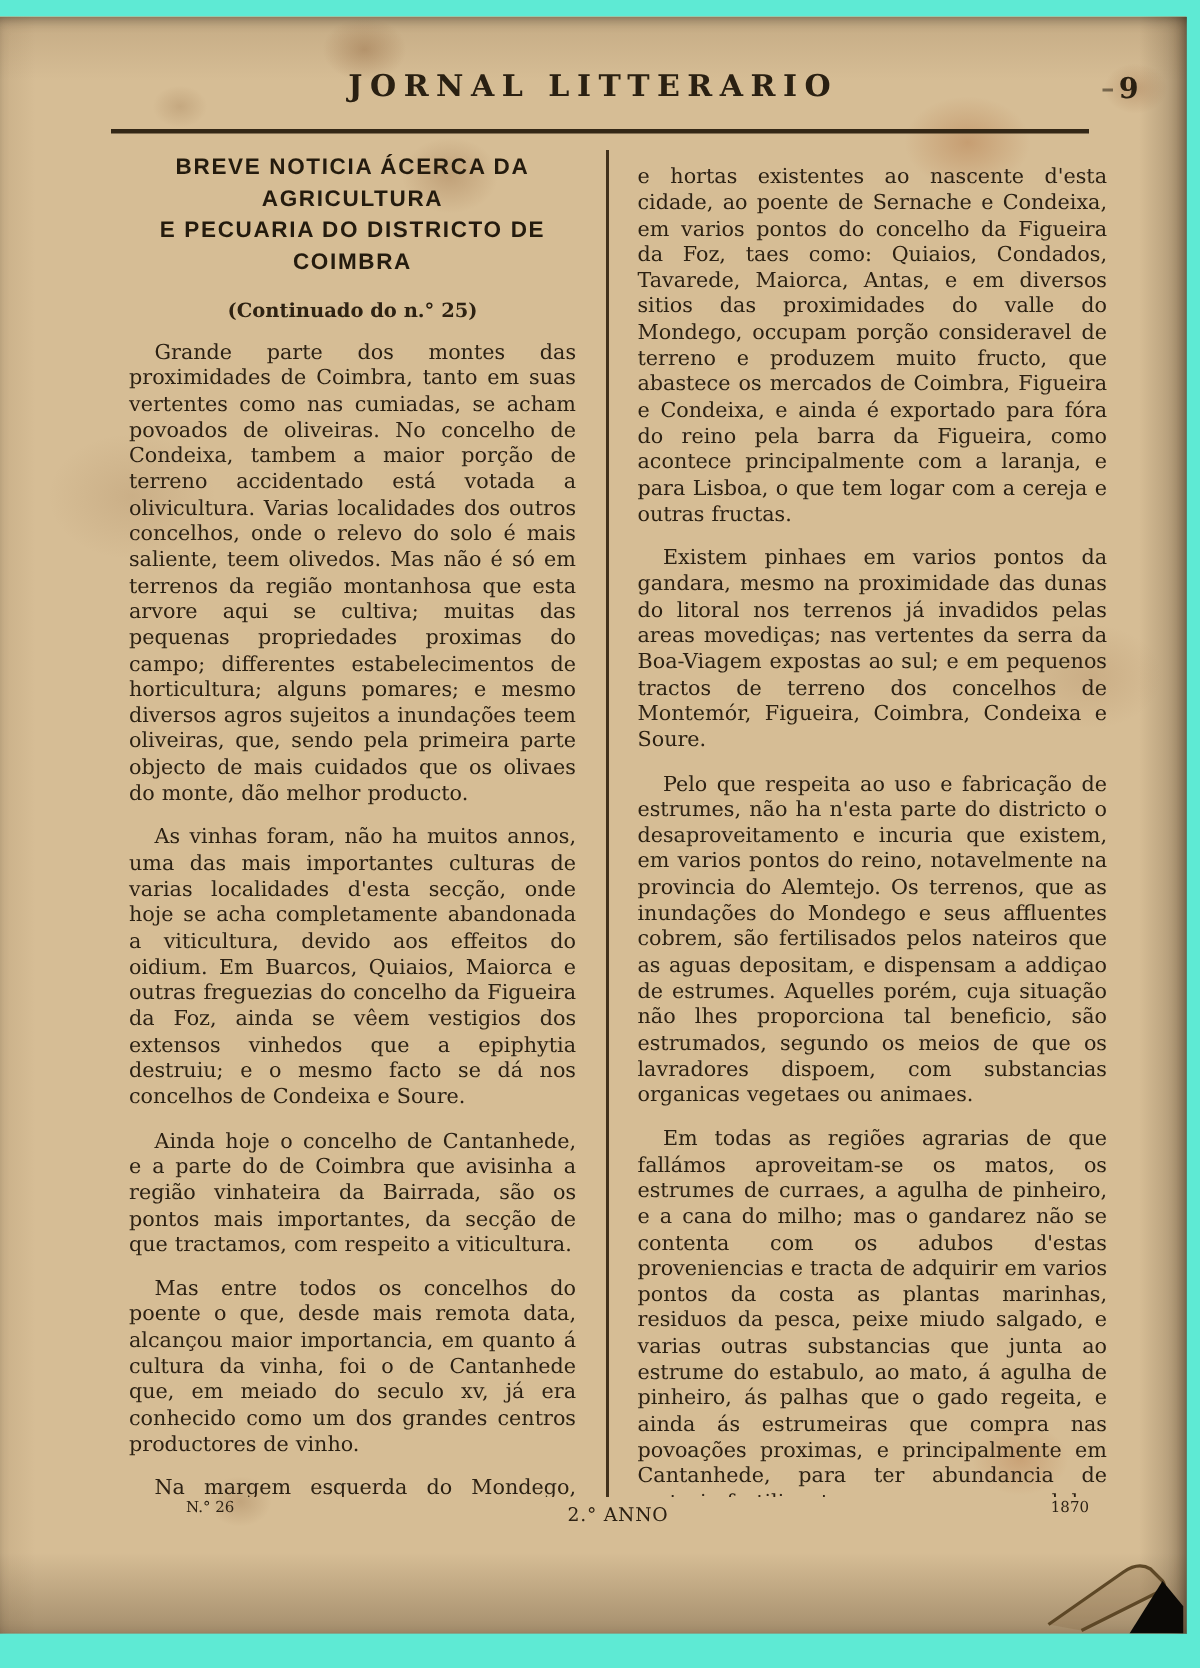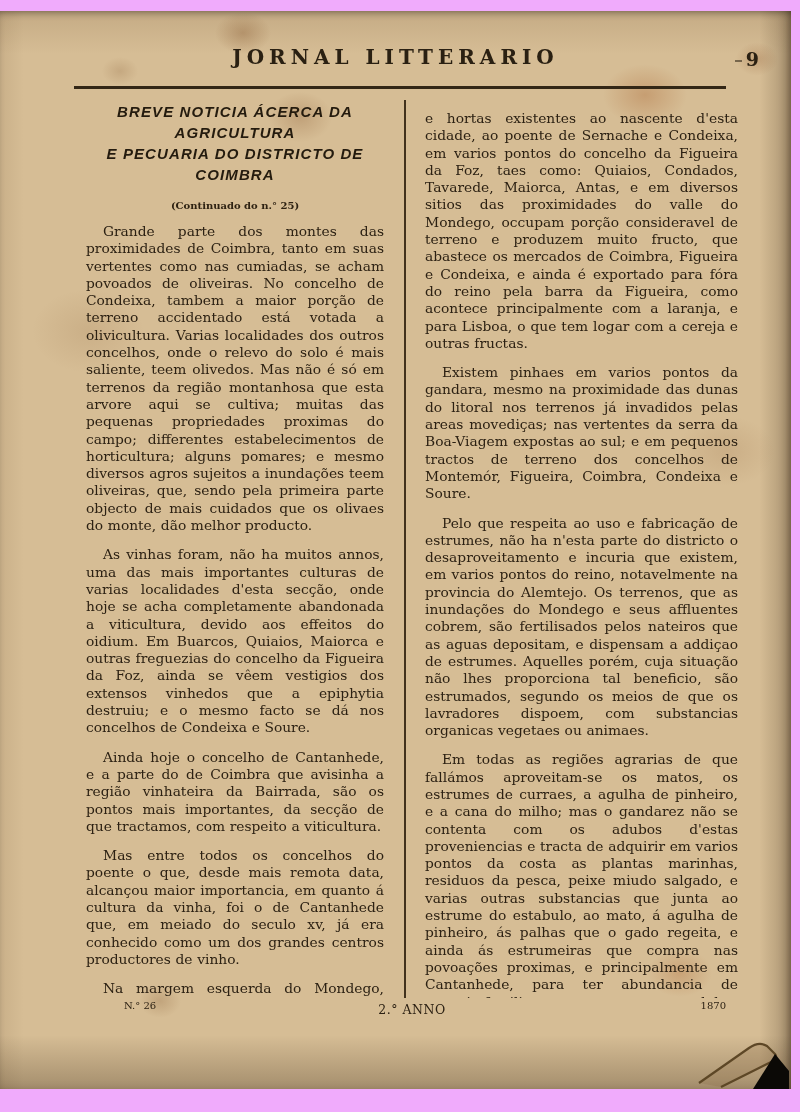--- a/index.html
+++ b/index.html
@@ -2,21 +2,21 @@
 <html lang="pt"><head>
 <meta charset="utf-8">
 <style>
   html,body{margin:0;padding:0;}
   body{
     width:800px;height:1112px;
     background:#070604;
     font-family:"DejaVu Serif",serif;
     overflow:hidden;
   }
-  .scan{position:relative;width:800px;height:1112px;background:#f0abfc;overflow:hidden;}
+  .scan{position:relative;width:800px;height:1112px;background:#5eead4;overflow:hidden;}
 
   
   .paper{
     position:absolute;top:11px;left:0;right:9px;bottom:23px;
     background:
       radial-gradient(ellipse 40px 30px at 243px 22px,  rgba(120,70,30,.30), transparent 70%),
       radial-gradient(ellipse 46px 36px at 300px 106px, rgba(130,80,40,.26), transparent 70%),
       radial-gradient(ellipse 60px 44px at 645px 84px,  rgba(165,92,40,.32), transparent 70%),
       radial-gradient(ellipse 30px 24px at 757px 48px,  rgba(140,85,45,.28), transparent 70%),
       radial-gradient(ellipse 46px 34px at 680px 962px, rgba(172,100,48,.30), transparent 70%),
@@ -51,25 +51,25 @@
     position:absolute;top:87px;left:74px;width:676px;height:900px;
     display:flex;overflow:hidden;
   }
   .col-left{width:322px;}
   .col-divider{width:2px;background:#42321d;margin:2px 7px 0 8px;}
   .col-right{flex:1;min-width:0;}
 
   .article-title{
     font-family:"Liberation Sans",sans-serif;font-weight:700;
     font-size:15px;line-height:21px;letter-spacing:1.1px;
-    text-align:center;color:#241b0e;margin:3px 0 0 0;font-style:italic;
+    text-align:center;color:#241b0e;margin:3px 0 0 0;
   }
   .continuation{
     text-align:center;font-family:"DejaVu Serif",serif;font-weight:bold;
-    font-size:10px;color:#2e2212;margin:15px 0 12px 0;
+    font-size:13px;color:#2e2212;margin:15px 0 12px 0;
   }
 
   .body-para{
     font-family:"DejaVu Serif",serif;font-size:13.8px;line-height:17.3px;
     text-align:justify;text-indent:17px;margin:12px;color:#2c2113;
     hyphens:auto;-webkit-hyphens:auto;word-spacing:.02em;
   }
   .col-right .body-para:first-child{text-indent:0;}
 
   

